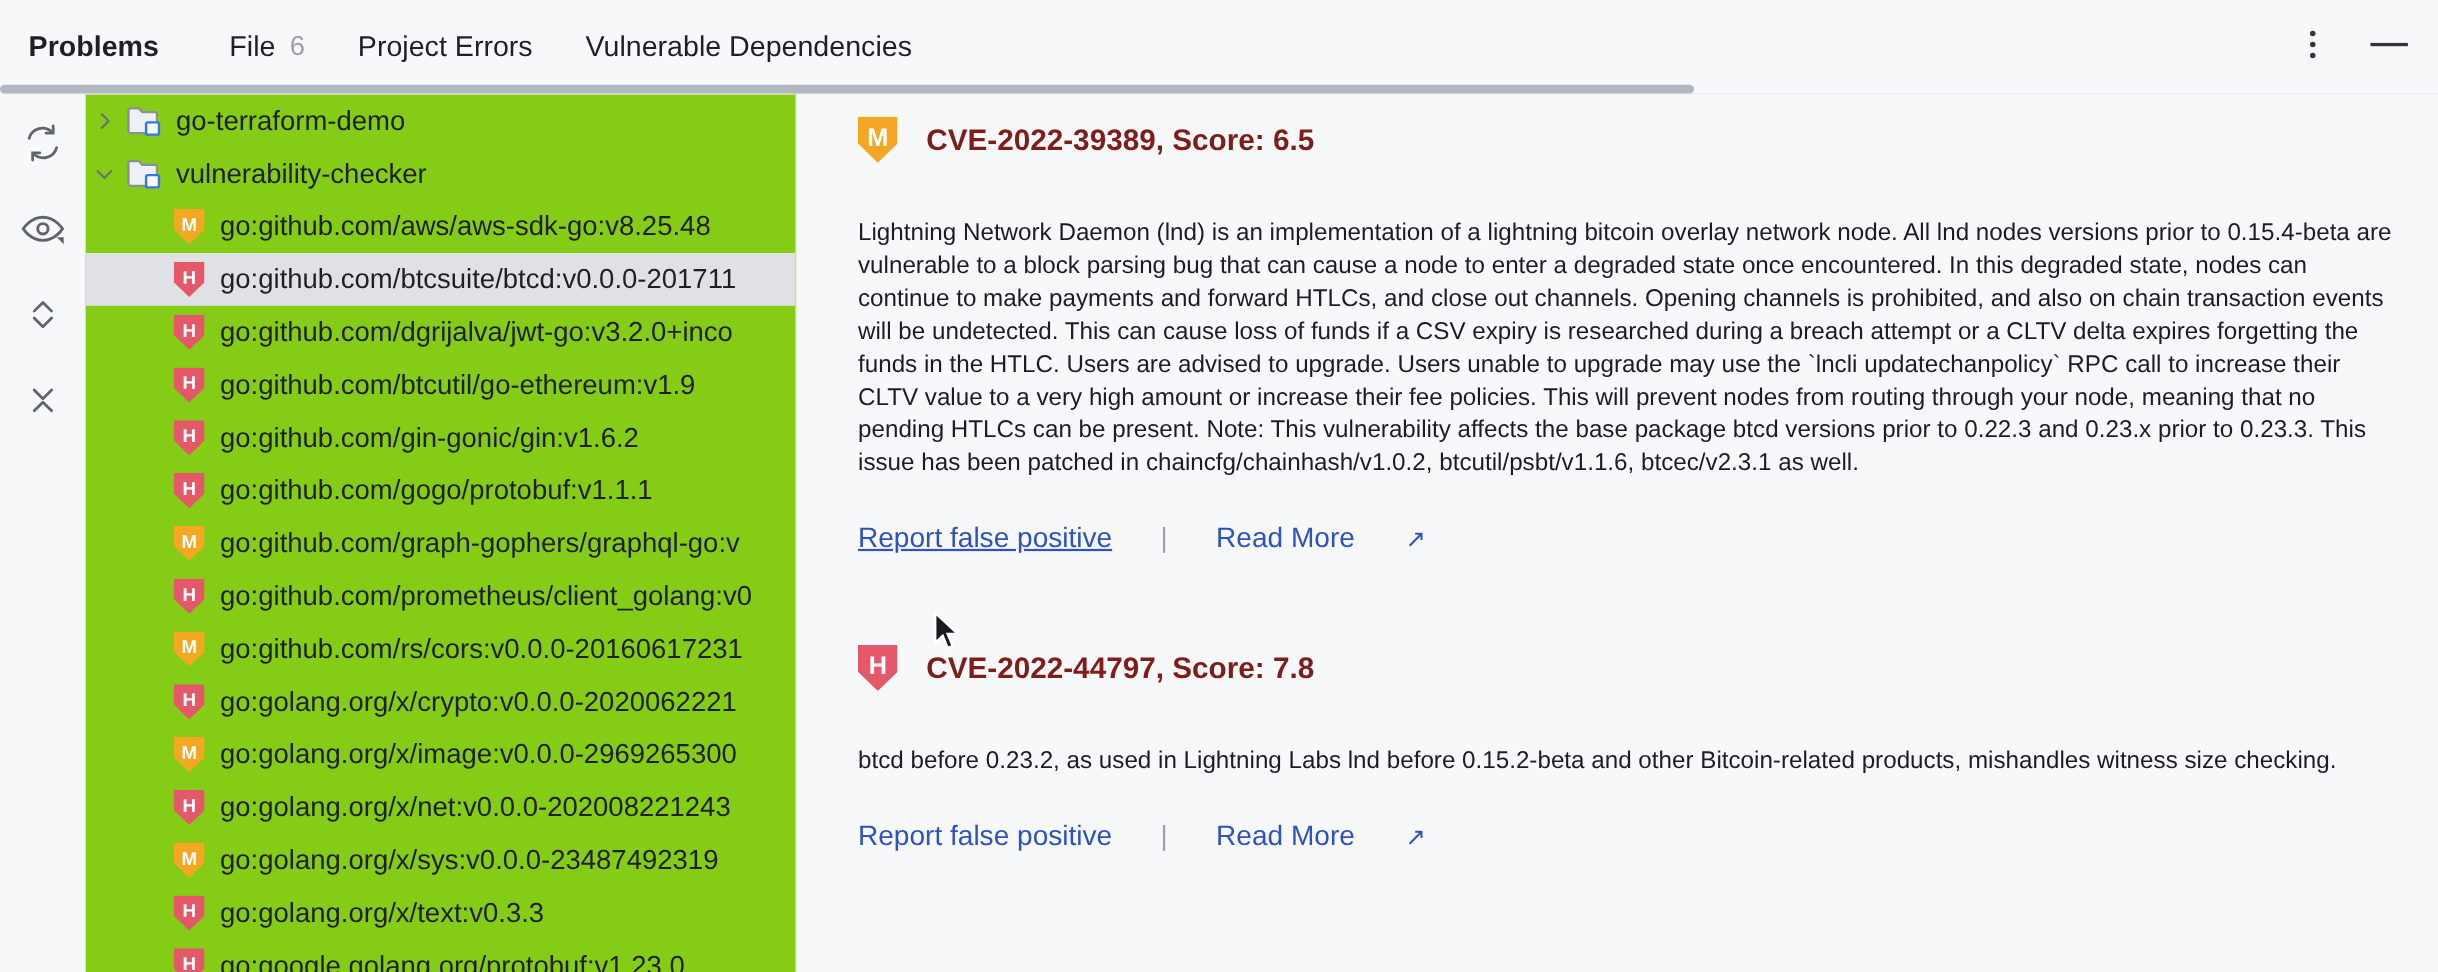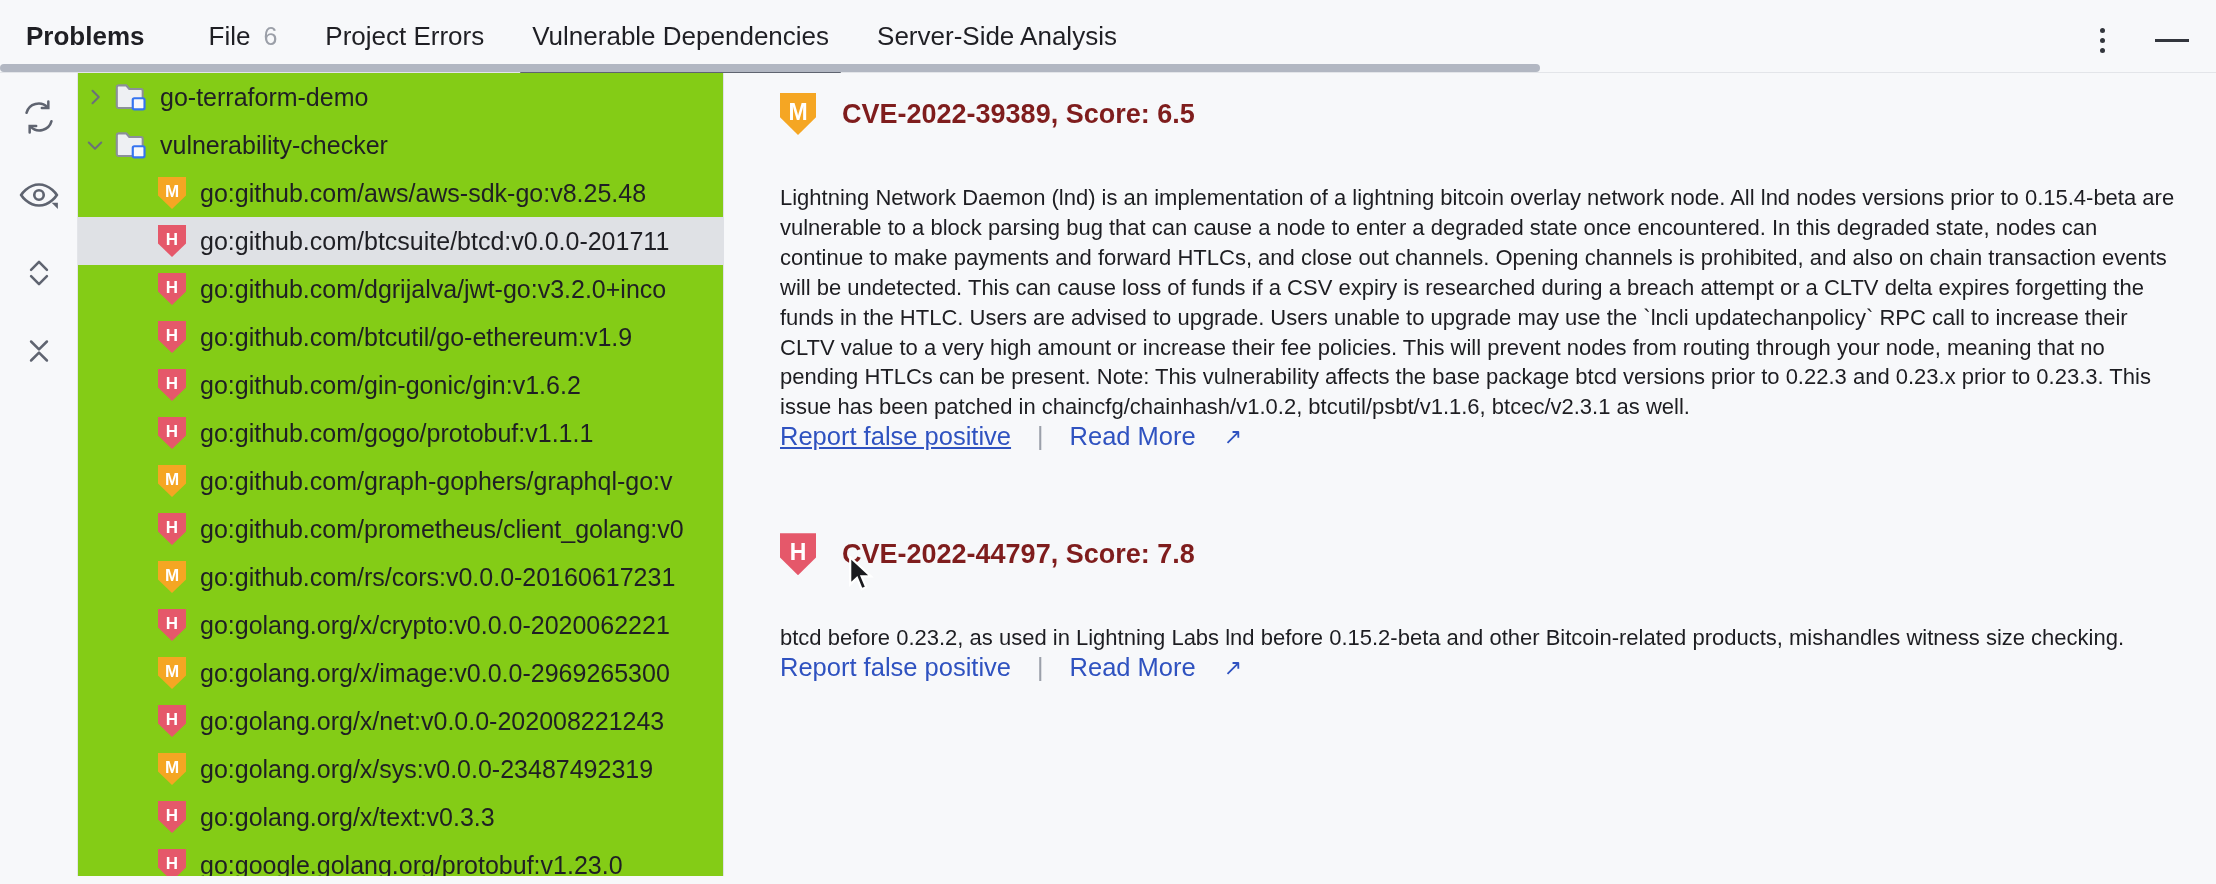--- a/index.html
+++ b/index.html
@@ -7,21 +7,21 @@
     width: 2216px; height: 884px;
     font-family: "Liberation Sans", sans-serif;
     background: #f7f8fa;
     color: #1f1f24;
     overflow: hidden;
   }
 
   
   .tabbar {
     position: relative;
-    height: 72px;
+    height: 85px;
     display: flex;
     align-items: center;
     background: #f7f8fa;
     padding-left: 26px;
   }
   .tab {
     position: relative;
     height: 80px;
     display: flex;
     align-items: center;
@@ -157,23 +157,24 @@
   }
   .cve-head .shield { width: 36px; height: 42px; font-size: 23px; }
   .desc {
     margin-top: 48px;
     font-size: 22px;
     line-height: 1.36;
     color: #1d1d21;
     max-width: 1410px;
   }
   .links {
-    display: flex;
-    align-items: center;
-    gap: 22px;
+    margin-top: 40px;
+    display: flex;
+    align-items: center;
+    gap: 40px;
     font-size: 25.5px;
   }
   .links a {
     color: #2f52c0;
     text-decoration: none;
     cursor: default;
   }
   .links a.hovered { text-decoration: underline; }
   .links .sep { color: #9ba0aa; font-size: 25px; padding: 0 4px; }
   .links .arrowup { font-size: 22px; color: #2f52c0; padding-left: 6px; }
@@ -201,23 +202,20 @@
   </div>
 
   <div class="tab">
     <span>Project Errors</span>
   </div>
 
   <div class="tab active">
     <span>Vulnerable Dependencies</span>
   </div>
 
-  <div class="tab">
-    <span>Server-Side Analysis</span>
-  </div>
 
   <div class="tabbar-right">
     <div class="icon-btn">
       <span class="kebab">
           <i></i>
           <i></i>
           <i></i>
         </span>
     </div>
     <div class="icon-btn">

